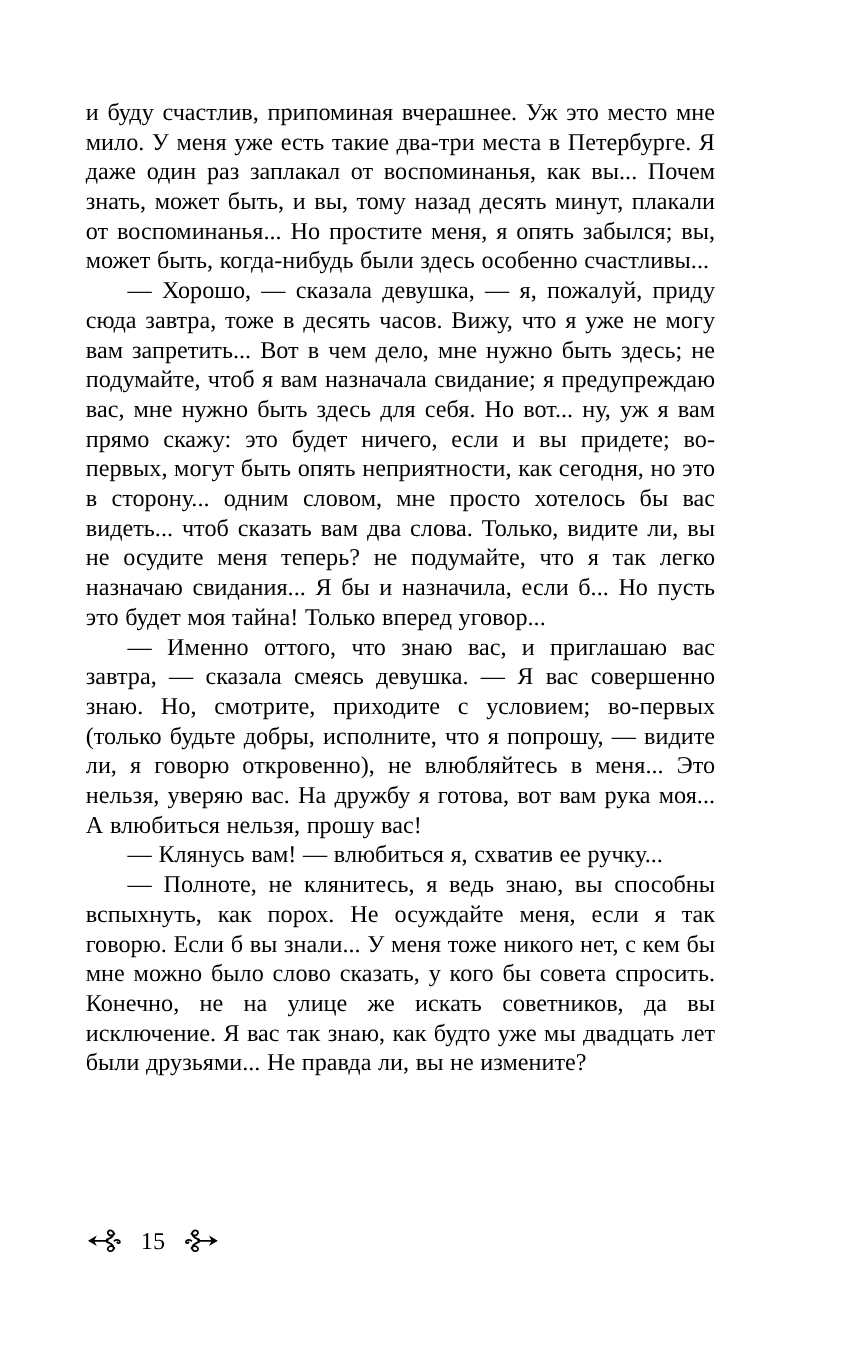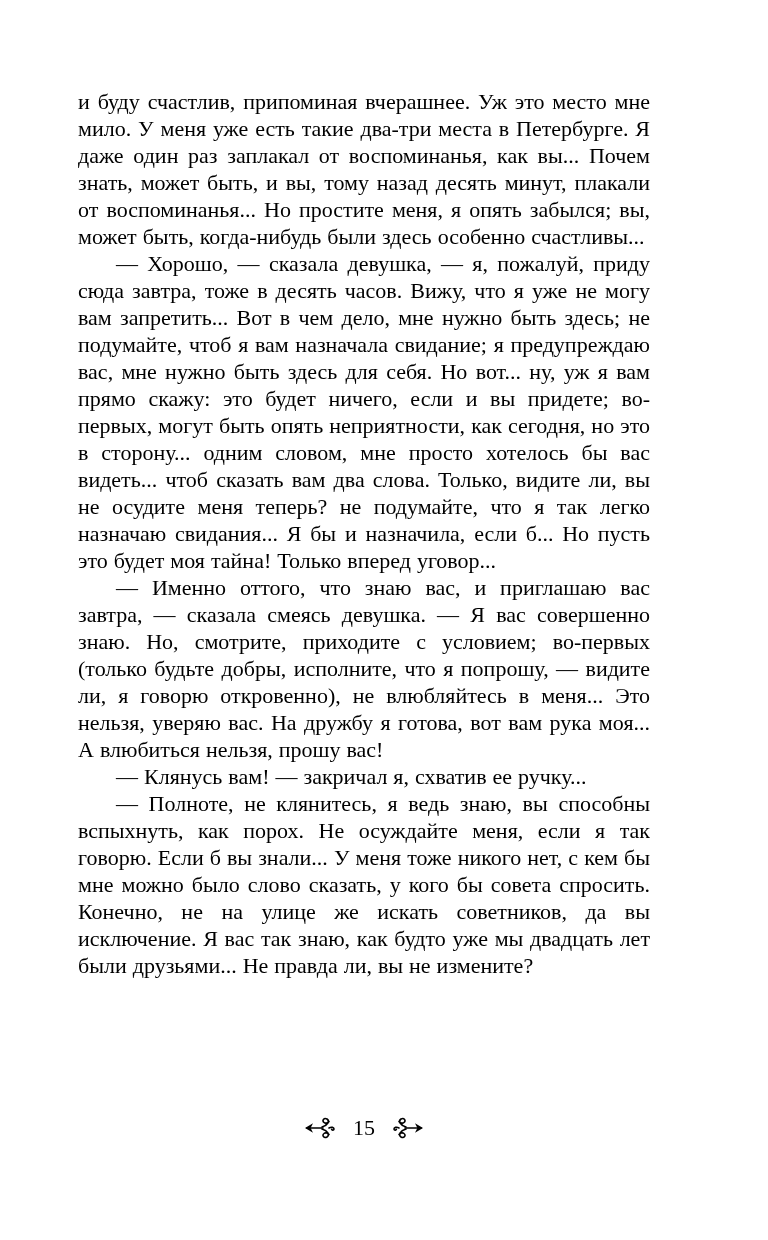--- a/index.html
+++ b/index.html
@@ -33,21 +33,20 @@
   }
   .text-block p.no-indent {
     text-indent: 0;
   }
   .footer {
     position: absolute;
     left: 78px;
     top: 1114px;
     width: 572px;
     display: flex;
-    justify-content: center;
     align-items: center;
     gap: 16px;
   }
   .page-number {
     font-size: 22px;
     line-height: 27px;
     color: #000000;
   }
   .fleuron {
     display: inline-block;
@@ -60,21 +59,21 @@
 </style>
 </head>
 <body>
 
 <div class="page">
 
   <div class="text-block">
     <p class="no-indent">и буду счастлив, припоминая вчерашнее. Уж это место мне мило. У меня уже есть такие два-три места в Петербурге. Я даже один раз заплакал от воспоминанья, как вы... Почем знать, может быть, и вы, тому назад десять минут, плакали от воспоминанья... Но простите меня, я опять забылся; вы, может быть, когда-нибудь были здесь особенно счастливы...</p>
     <p>— Хорошо, — сказала девушка, — я, пожалуй, приду сюда завтра, тоже в десять часов. Вижу, что я уже не могу вам запретить... Вот в чем дело, мне нужно быть здесь; не подумайте, чтоб я вам назначала свидание; я предупреждаю вас, мне нужно быть здесь для себя. Но вот... ну, уж я вам прямо скажу: это будет ничего, если и вы придете; во-первых, могут быть опять неприятности, как сегодня, но это в сторону... одним словом, мне просто хотелось бы вас видеть... чтоб сказать вам два слова. Только, видите ли, вы не осудите меня теперь? не подумайте, что я так легко назначаю свидания... Я бы и назначила, если б... Но пусть это будет моя тайна! Только вперед уговор...</p>
     <p>— Именно оттого, что знаю вас, и приглашаю вас завтра, — сказала смеясь девушка. — Я вас совершенно знаю. Но, смотрите, приходите с условием; во-первых (только будьте добры, исполните, что я попрошу, — видите ли, я говорю откровенно), не влюбляйтесь в меня... Это нельзя, уверяю вас. На дружбу я готова, вот вам рука моя... А влюбиться нельзя, прошу вас!</p>
-    <p>— Клянусь вам! — закричал я, схватив ее ручку...</p>
+    <p>— Клянусь вам! — влюбиться я, схватив ее ручку...</p>
     <p>— Полноте, не клянитесь, я ведь знаю, вы способны вспыхнуть, как порох. Не осуждайте меня, если я так говорю. Если б вы знали... У меня тоже никого нет, с кем бы мне можно было слово сказать, у кого бы совета спросить. Конечно, не на улице же искать советников, да вы исключение. Я вас так знаю, как будто уже мы двадцать лет были друзьями... Не правда ли, вы не измените?</p>
   </div>
 
   <div class="footer">
     <span class="fleuron">
       <svg width="34" height="24" viewBox="0 0 34 24" xmlns="http://www.w3.org/2000/svg">
         <g stroke="#000000" fill="none" stroke-width="1.6" stroke-linecap="round">
           <path d="M4 12 H 20"></path>
           <path d="M19 11 C 25 9 27 5 24 3 C 21 1.5 18.5 4.5 21 6.5 C 22.5 7.8 25 7 26 5.5"></path>
           <path d="M19 13 C 25 15 27 19 24 21 C 21 22.5 18.5 19.5 21 17.5 C 22.5 16.2 25 17 26 18.5"></path>

